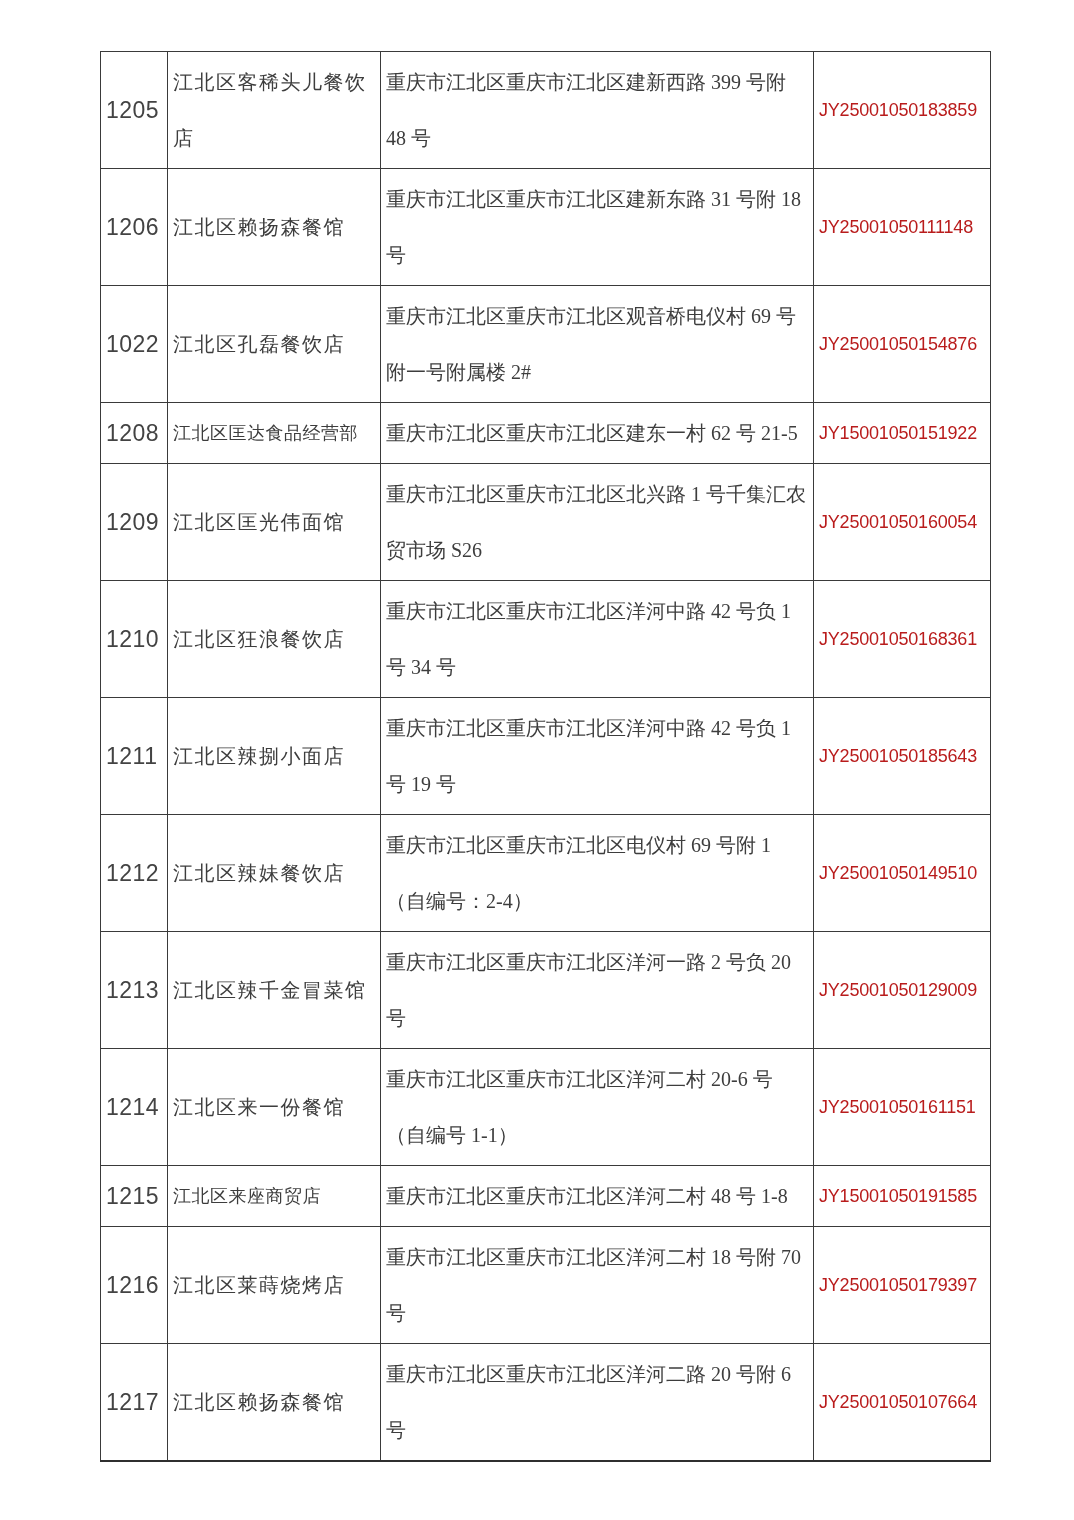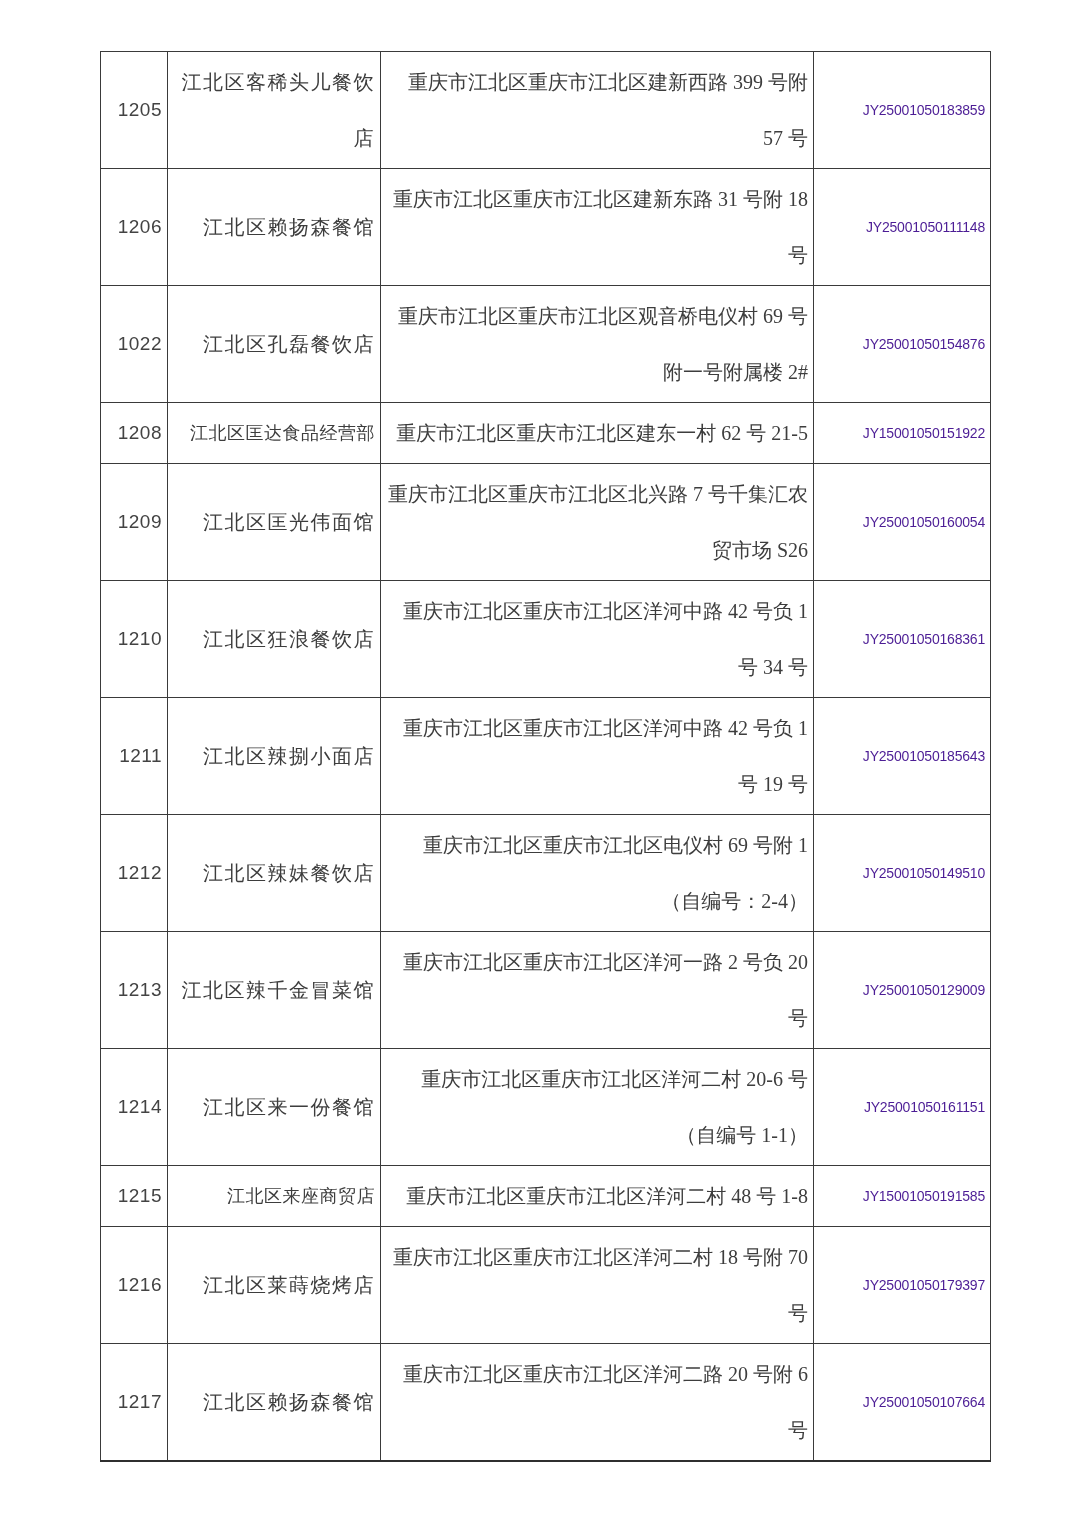--- a/index.html
+++ b/index.html
@@ -30,45 +30,45 @@
     border-bottom: 2px solid #2f2f2f;
   }
   col.col-index   { width: 67px;  }
   col.col-name    { width: 213px; }
   col.col-address { width: 433px; }
   col.col-license { width: 177px; }
 
   td {
     border: 1px solid #3a3a3a;
     vertical-align: middle;
-    text-align: right;
+    text-align: left;
     padding: 2px 5px;
     line-height: 56px;
     overflow: hidden;
   }
   td.c-index {
     font-family: "Liberation Sans", "DejaVu Sans", sans-serif;
-    font-size: 19px;
+    font-size: 23px;
     color: #434343;
     letter-spacing: 0.5px;
   }
   td.c-name {
     font-size: 20px;
     letter-spacing: 1.5px;
     color: #3d3d3d;
   }
   td.c-addr {
     font-size: 20px;
     letter-spacing: 0px;
     color: #3d3d3d;
   }
   td.c-lic {
     font-family: "Liberation Sans", "DejaVu Sans", sans-serif;
-    font-size: 14px;
-    color: #4c1d95;
+    font-size: 18px;
+    color: #b91c1c;
     letter-spacing: -0.2px;
     white-space: nowrap;
   }
   
   tr:nth-child(4) td.c-name,
   tr:nth-child(11) td.c-name {
     font-size: 18px;
     letter-spacing: 0.5px;
     white-space: nowrap;
     margin-top: 16px;
@@ -82,21 +82,21 @@
     <colgroup>
       <col class="col-index">
       <col class="col-name">
       <col class="col-address">
       <col class="col-license">
     </colgroup>
     <tbody id="table-body">
         <tr>
     <td class="c-index">1205</td>
     <td class="c-name">江北区客稀头儿餐饮店</td>
-    <td class="c-addr">重庆市江北区重庆市江北区建新西路 399 号附 57 号</td>
+    <td class="c-addr">重庆市江北区重庆市江北区建新西路 399 号附 48 号</td>
     <td class="c-lic">JY25001050183859</td>
   </tr>
         <tr>
     <td class="c-index">1206</td>
     <td class="c-name">江北区赖扬森餐馆</td>
     <td class="c-addr">重庆市江北区重庆市江北区建新东路 31 号附 18 号</td>
     <td class="c-lic">JY25001050111148</td>
   </tr>
         <tr>
     <td class="c-index">1022</td>
@@ -106,21 +106,21 @@
   </tr>
         <tr>
     <td class="c-index">1208</td>
     <td class="c-name">江北区匡达食品经营部</td>
     <td class="c-addr">重庆市江北区重庆市江北区建东一村 62 号 21-5</td>
     <td class="c-lic">JY15001050151922</td>
   </tr>
         <tr>
     <td class="c-index">1209</td>
     <td class="c-name">江北区匡光伟面馆</td>
-    <td class="c-addr">重庆市江北区重庆市江北区北兴路 7 号千集汇农贸市场 S26</td>
+    <td class="c-addr">重庆市江北区重庆市江北区北兴路 1 号千集汇农贸市场 S26</td>
     <td class="c-lic">JY25001050160054</td>
   </tr>
         <tr>
     <td class="c-index">1210</td>
     <td class="c-name">江北区狂浪餐饮店</td>
     <td class="c-addr">重庆市江北区重庆市江北区洋河中路 42 号负 1 号 34 号</td>
     <td class="c-lic">JY25001050168361</td>
   </tr>
         <tr>
     <td class="c-index">1211</td>

